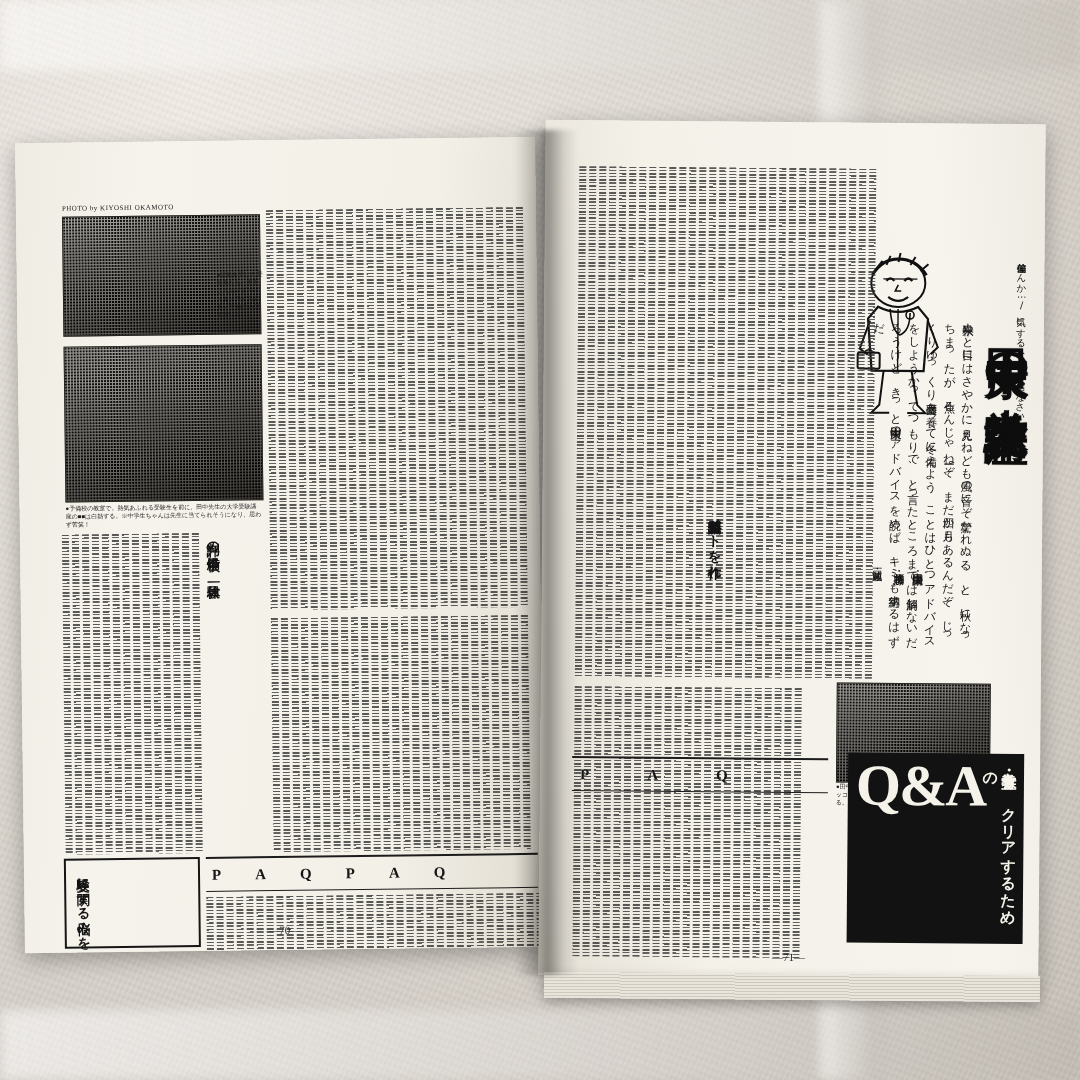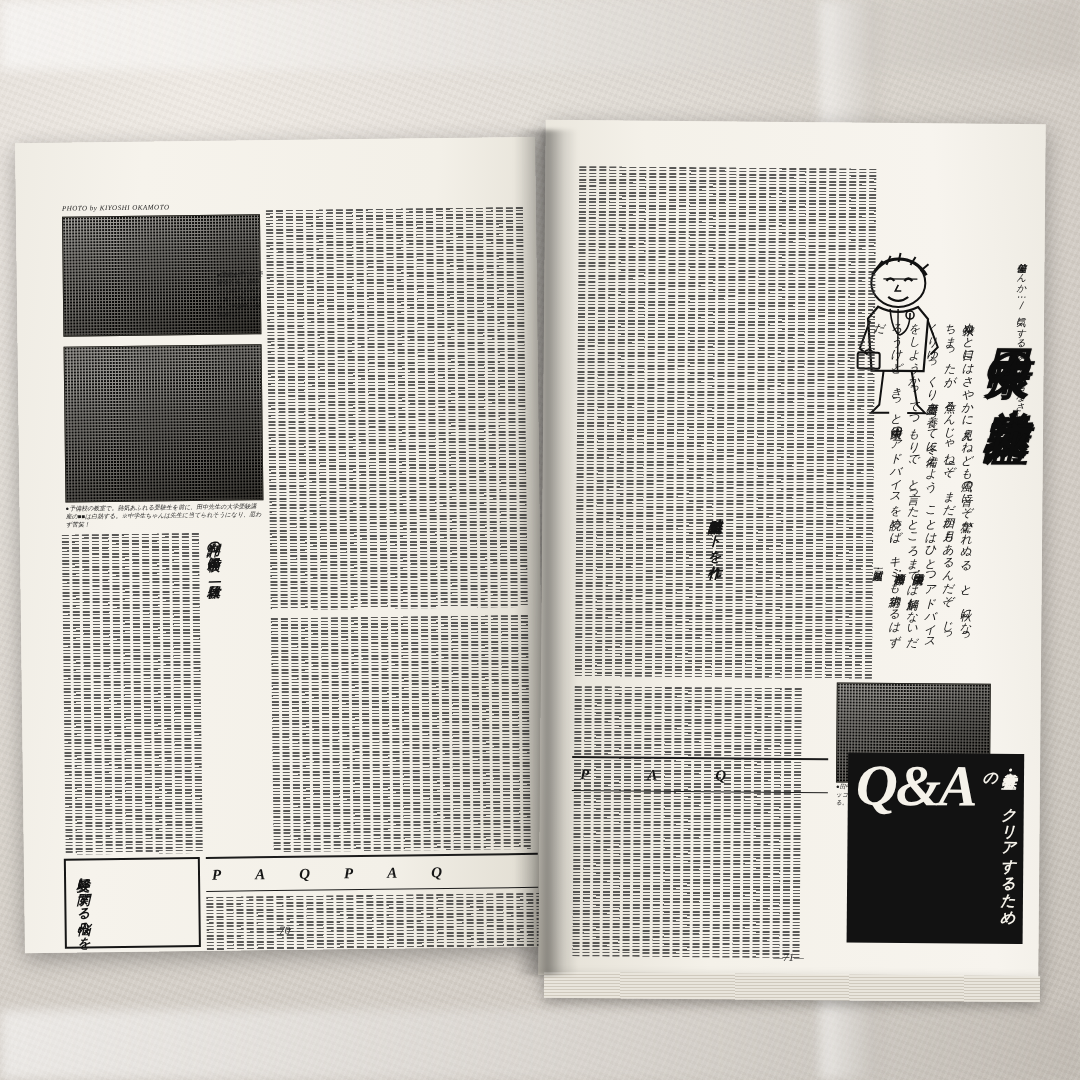--- a/index.html
+++ b/index.html
@@ -37,21 +37,20 @@
     pointer-events: none;
   }
 
   
   #magazine {
     position: absolute;
     left: 14px;
     top: 112px;
     width: 1040px;
     height: 900px;
-    font-style: italic;
   }
 
   .page {
     position: absolute;
     background: #f4f1ea;
     box-shadow: 0 6px 22px rgba(0,0,0,0.30);
   }
 
   
   #page-left {

